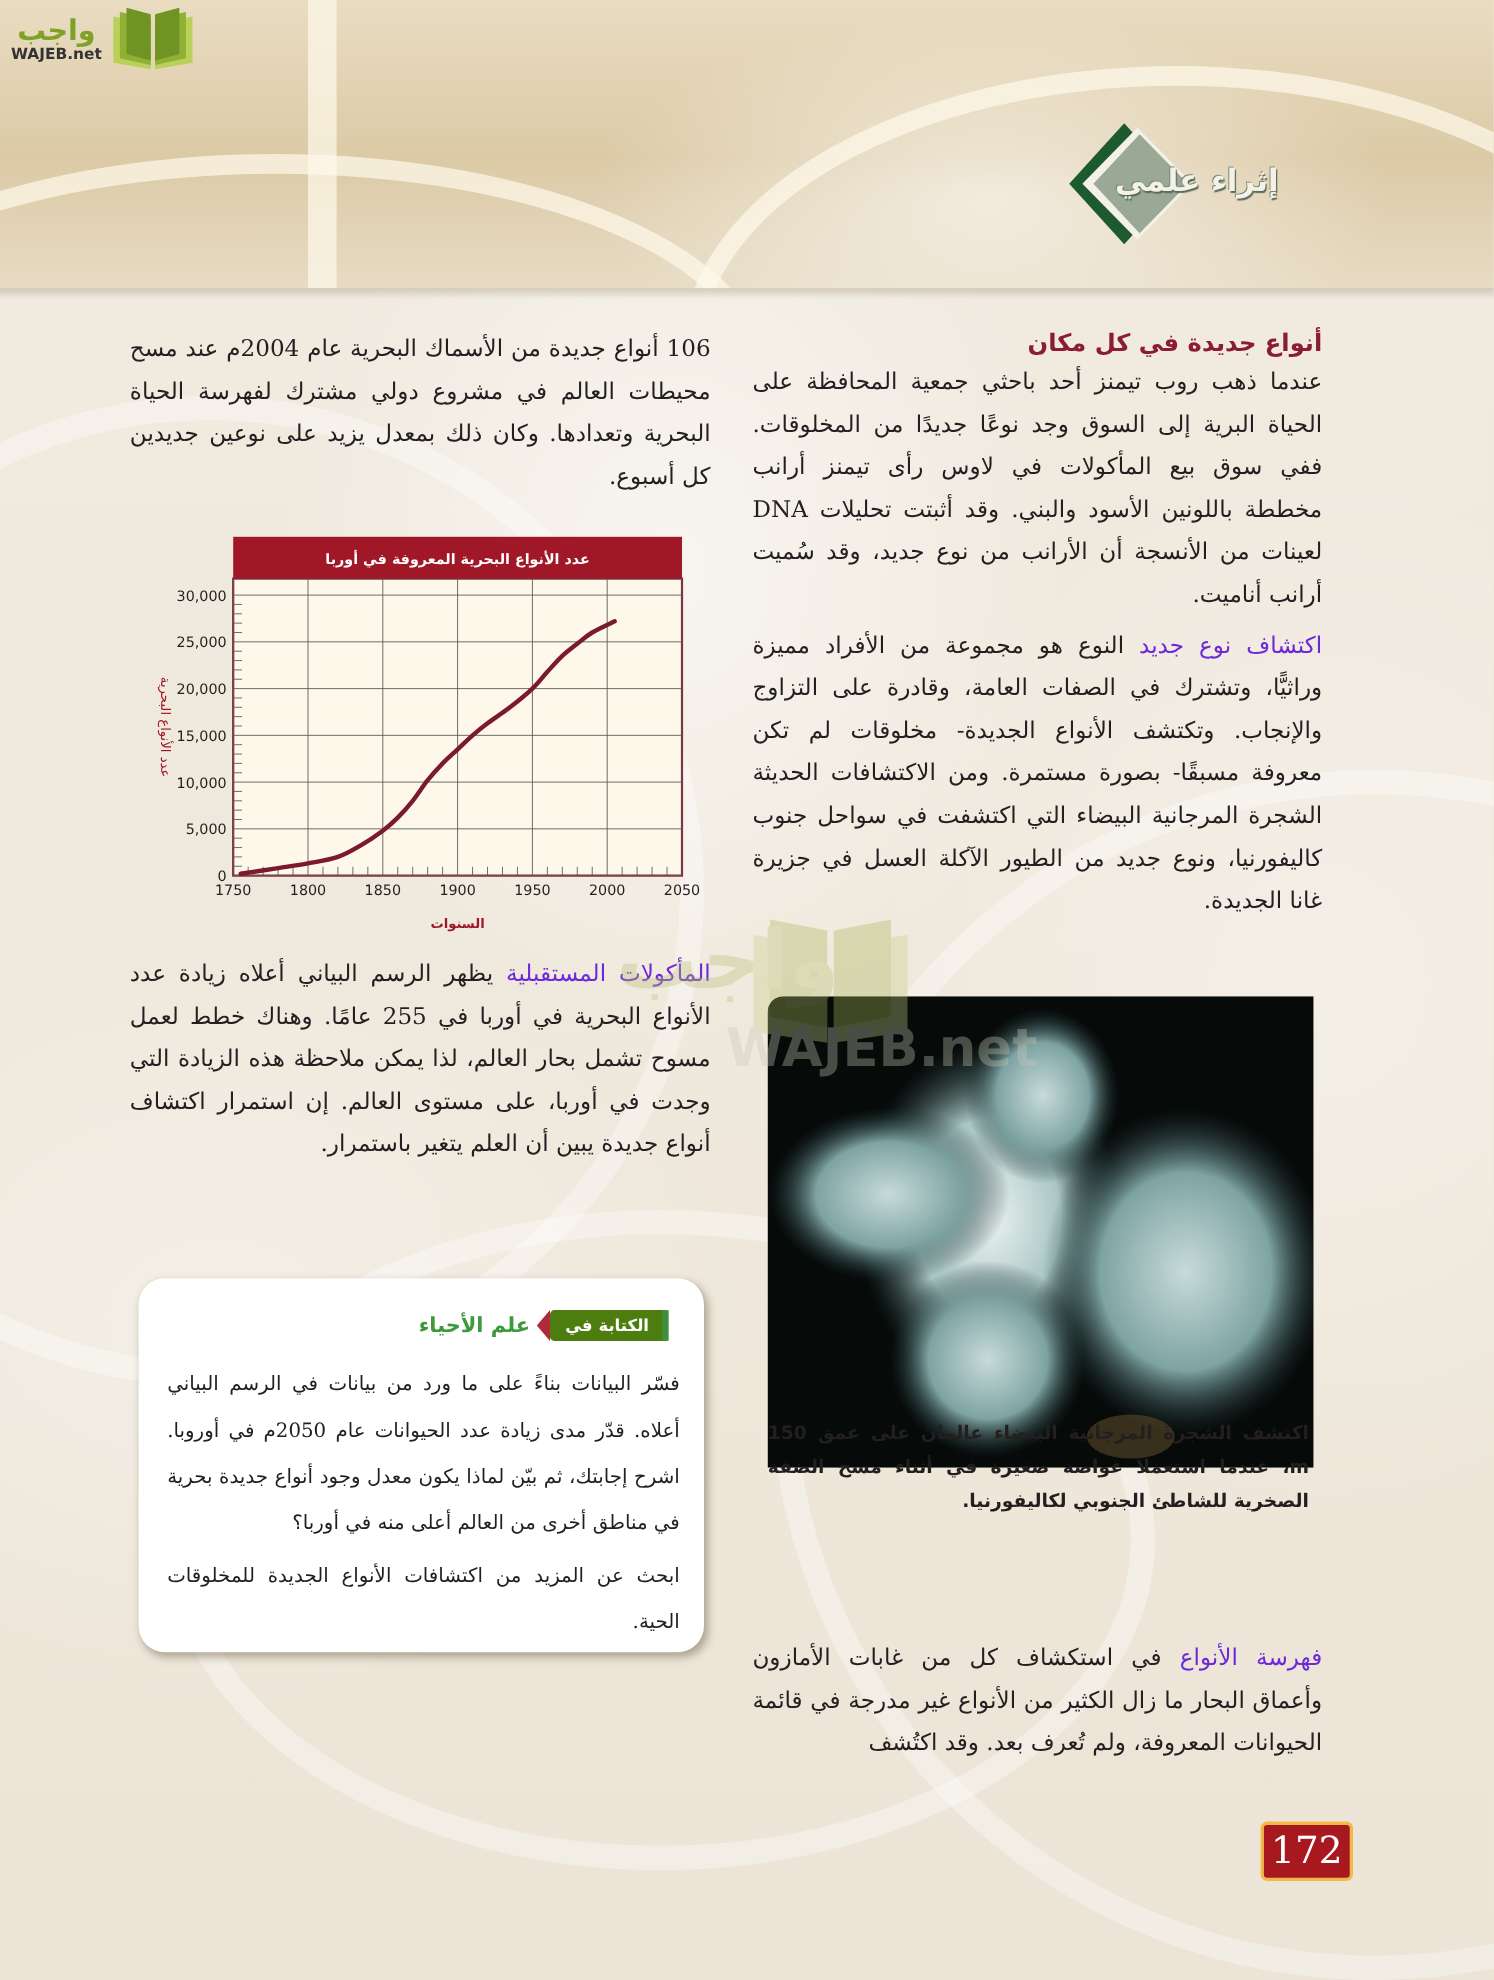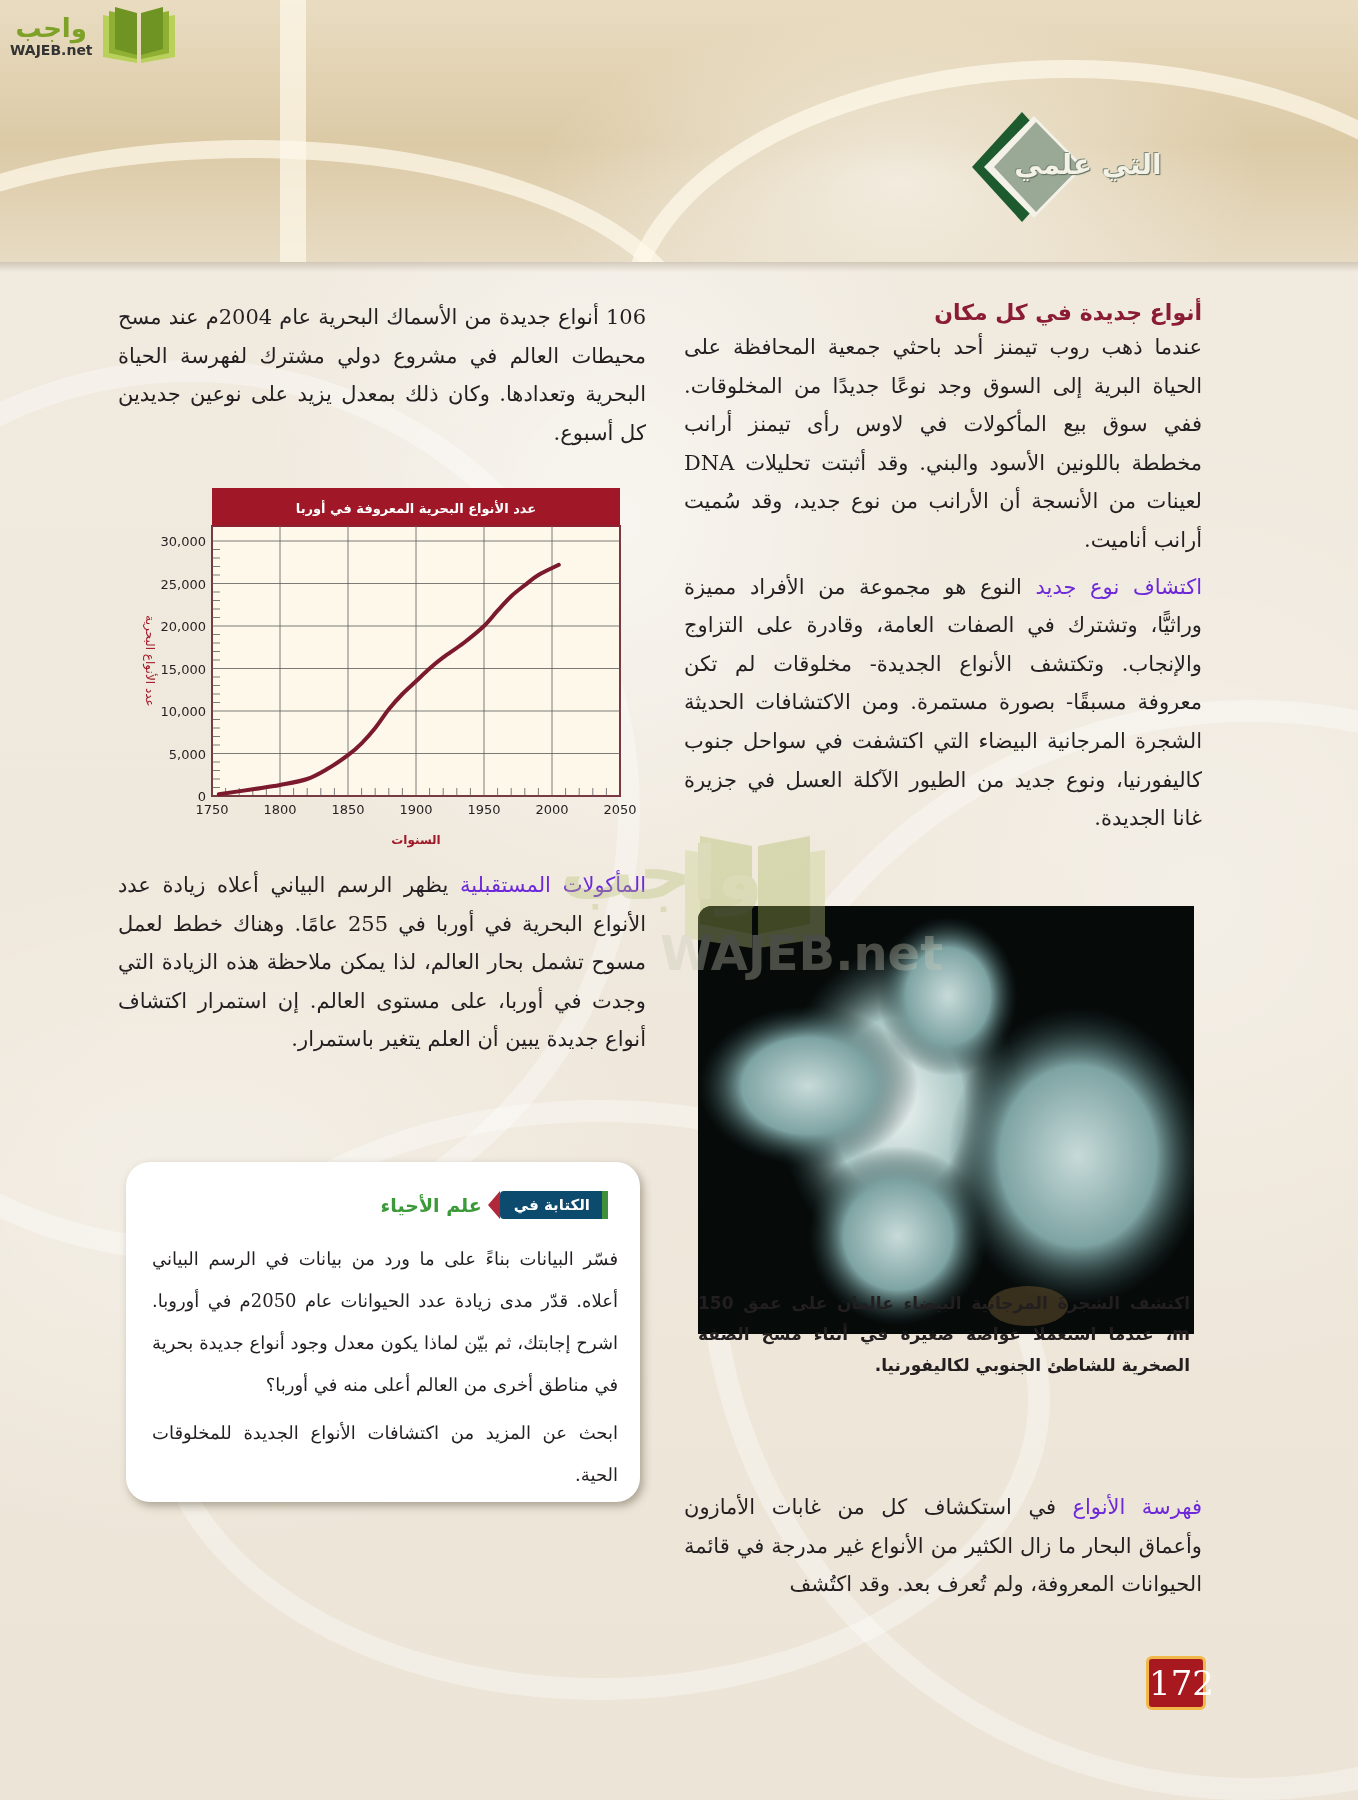--- a/index.html
+++ b/index.html
@@ -103,21 +103,21 @@
 
   
   .write-box {
     position: absolute; left: 126px; top: 1162px; width: 514px; height: 340px;
     background: #ffffff; border-radius: 24px;
     box-shadow: 3px 4px 8px rgba(90,80,60,0.45);
     direction: rtl; padding: 28px 22px 0 26px;
   }
   .write-tag { display: flex; align-items: center; gap: 10px; height: 30px; margin-right: 10px; }
   .write-tag-red {
-    position: relative; background: #0c4a6e; color: #fff; font-weight: bold;
+    position: relative; background: #4d7c0f; color: #fff; font-weight: bold;
     font-family: "DejaVu Sans", sans-serif; font-size: 15px;
     height: 28px; line-height: 28px; padding: 0 12px 0 14px;
     border-right: 6px solid #3f8f3d; border-radius: 4px 0 0 4px;
   }
   .write-tag-red::after {
     content: ""; position: absolute; left: -12px; top: 0;
     border-top: 14px solid transparent; border-bottom: 14px solid transparent;
     border-right: 12px solid #b0283a;
   }
   .write-tag-green {
@@ -134,21 +134,21 @@
   .watermark {
     position: absolute; left: 540px; top: 830px; width: 320px; height: 160px;
     opacity: 0.35; pointer-events: none;
   }
   .watermark .wm-book { position: absolute; left: 140px; top: 0; width: 150px; height: 120px; }
   .watermark .wm-ar { position: absolute; left: 20px; top: 0; font-size: 74px; font-weight: bold; color: #b7c274; font-family: "DejaVu Sans", sans-serif; }
   .watermark .wm-en { position: absolute; left: 120px; top: 95px; font-size: 48px; font-weight: bold; color: #c9c9b7; font-family: "DejaVu Sans", sans-serif; }
 
   
   .page-num {
-    position: absolute; left: 1146px; top: 1656px; width: 60px; height: 54px;
+    position: absolute; left: 1146px; top: 1656px; width: 84px; height: 54px;
     background: #a8181f; border: 3px solid #f2b94a; border-radius: 6px;
     color: #fff; font-family: "DejaVu Serif", serif; font-size: 34px;
     text-align: center; line-height: 48px;
   }
 </style>
 </head>
 <body>
 
 <div class="page-bg"></div>
 <div class="swirl" style="left:-260px; top:360px; width:900px; height:900px;"></div>
@@ -177,21 +177,21 @@
     </div>
   </div>
 
 
   <div class="badge">
     <svg width="120" height="110" viewBox="0 0 120 110">
       <polygon points="50,0 100,55 50,110 0,55" fill="#1d5a2e"></polygon>
       <polygon points="62,4 112,55 62,106 12,55" fill="#f4f1e8"></polygon>
       <polygon points="64,10 108,55 64,100 22,55" fill="#9aa896"></polygon>
     </svg>
-    <div class="badge-label">التي علمي</div>
+    <div class="badge-label">إثراء علمي</div>
   </div>
 </div>
 <div class="header-shadow"></div>
 
 <div class="col col-right">
   <h2 class="section-heading">أنواع جديدة في كل مكان</h2>
   <p class="body-text">عندما ذهب روب تيمنز أحد باحثي جمعية المحافظة على الحياة البرية إلى السوق وجد نوعًا جديدًا من المخلوقات. ففي سوق بيع المأكولات في لاوس رأى تيمنز أرانب مخططة باللونين الأسود والبني. وقد أثبتت تحليلات DNA لعينات من الأنسجة أن الأرانب من نوع جديد، وقد سُميت أرانب أناميت.</p>
   <p class="body-text p-gap"><span class="lead">اكتشاف نوع جديد</span><span> النوع هو مجموعة من الأفراد مميزة وراثيًّا، وتشترك في الصفات العامة، وقادرة على التزاوج والإنجاب. وتكتشف الأنواع الجديدة- مخلوقات لم تكن معروفة مسبقًا- بصورة مستمرة. ومن الاكتشافات الحديثة الشجرة المرجانية البيضاء التي اكتشفت في سواحل جنوب كاليفورنيا، ونوع جديد من الطيور الآكلة العسل في جزيرة غانا الجديدة.</span></p>
 </div>
 

